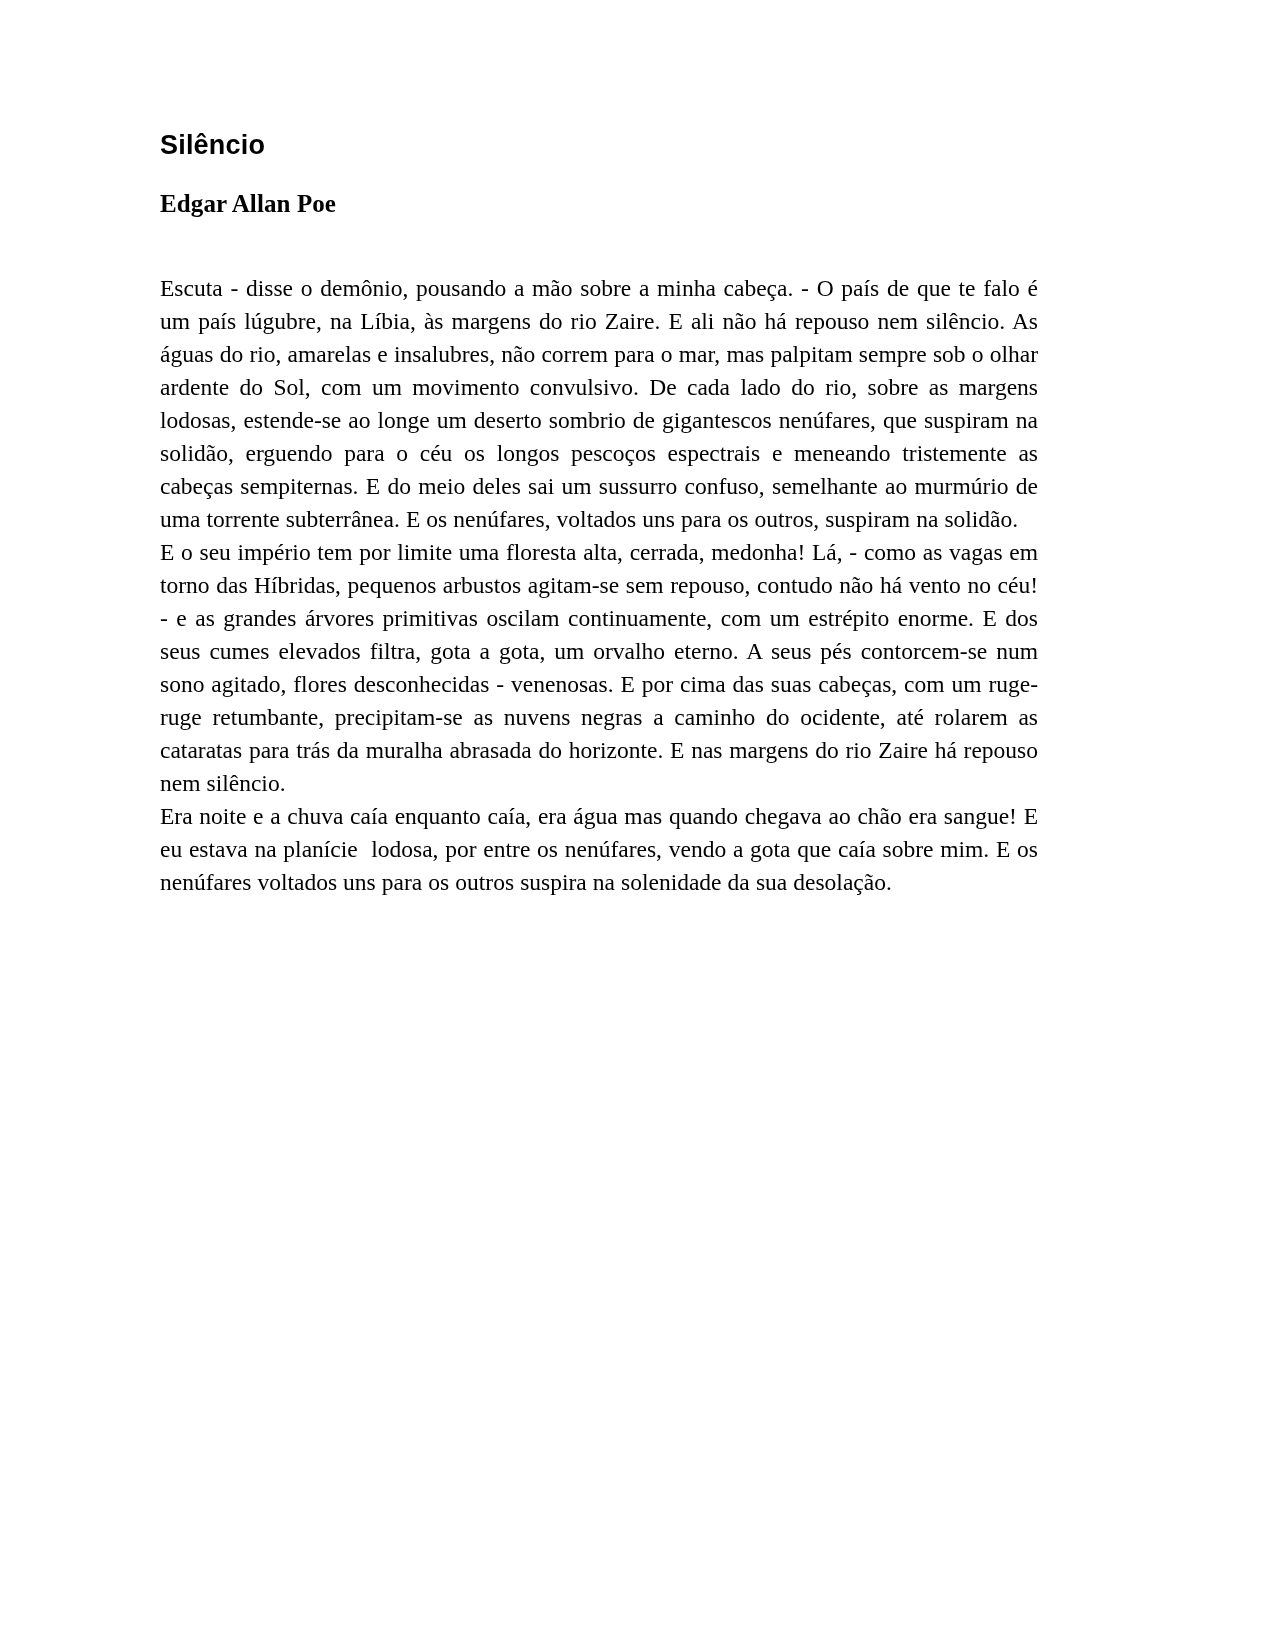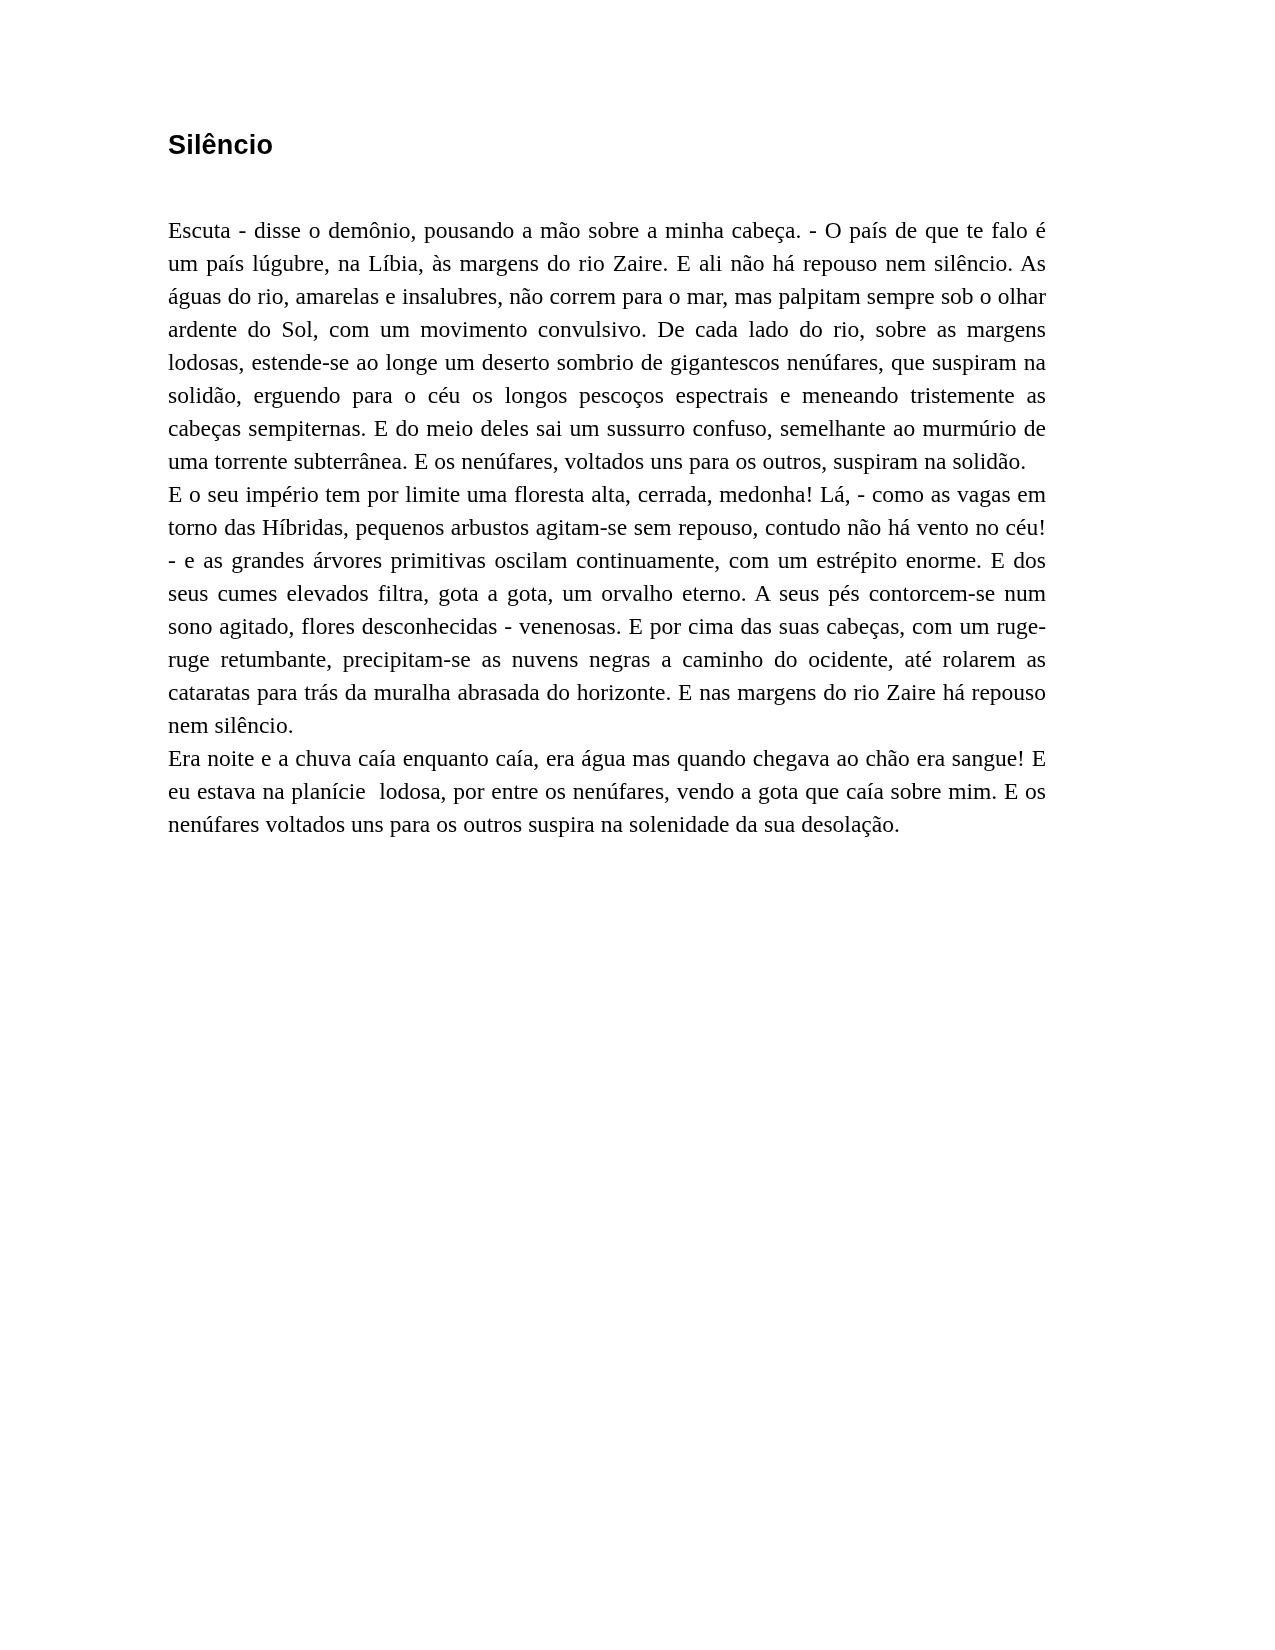--- a/index.html
+++ b/index.html
@@ -14,21 +14,21 @@
     width: 1275px;
     height: 1650px;
     background: #ffffff;
     margin: 0 auto;
     overflow: hidden;
     box-sizing: border-box;
   }
 
   .content {
     position: absolute;
-    left: 168px;
+    left: 160px;
     top: 128px;
     width: 878px;
   }
 
   .doc-title {
     font-family: "Liberation Sans", "DejaVu Sans", sans-serif;
     font-weight: bold;
     font-size: 27px;
     line-height: 34px;
     color: #000000;
@@ -68,20 +68,21 @@
   }
 </style>
 </head>
 <body>
 
 <div class="page">
   <div class="content">
 
     <h1 class="doc-title">Silêncio</h1>
 
+    <h2 class="doc-author">Edgar Allan Poe</h2>
 
     <div class="body-block">
       <p class="para">Escuta - disse o demônio, pousando a mão sobre a minha cabeça. - O país de que te falo é um país lúgubre, na Líbia, às margens do rio Zaire. E ali não há repouso nem silêncio. As águas do rio, amarelas e insalubres, não correm para o mar, mas palpitam sempre sob o olhar ardente do Sol, com um movimento convulsivo. De cada lado do rio, sobre as margens lodosas, estende-se ao longe um deserto sombrio de gigantescos nenúfares, que suspiram na solidão, erguendo para o céu os longos pescoços espectrais e meneando tristemente as cabeças sempiternas. E do meio deles sai um sussurro confuso, semelhante ao murmúrio de uma torrente subterrânea. E os nenúfares, voltados uns para os outros, suspiram na solidão.</p>
       <p class="para">E o seu império tem por limite uma floresta alta, cerrada, medonha! Lá, - como as vagas em torno das Híbridas, pequenos arbustos agitam-se sem repouso, contudo não há vento no céu! - e as grandes árvores primitivas oscilam continuamente, com um estrépito enorme. E dos seus cumes elevados filtra, gota a gota, um orvalho eterno. A seus pés contorcem-se num sono agitado, flores desconhecidas - venenosas. E por cima das suas cabeças, com um ruge-ruge retumbante, precipitam-se as nuvens negras a caminho do ocidente, até rolarem as cataratas para trás da muralha abrasada do horizonte. E nas margens do rio Zaire há repouso nem silêncio.</p>
       <p class="para">Era noite e a chuva caía enquanto caía, era água mas quando chegava ao chão era sangue! E eu estava na planície  lodosa, por entre os nenúfares, vendo a gota que caía sobre mim. E os nenúfares voltados uns para os outros suspira na solenidade da sua desolação.</p>
     </div>
 
   </div>
 </div>
 

